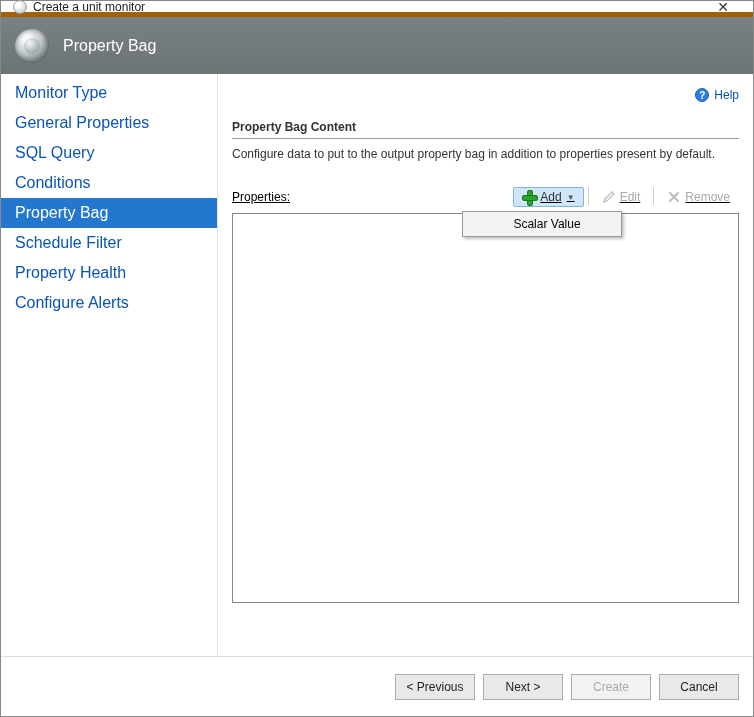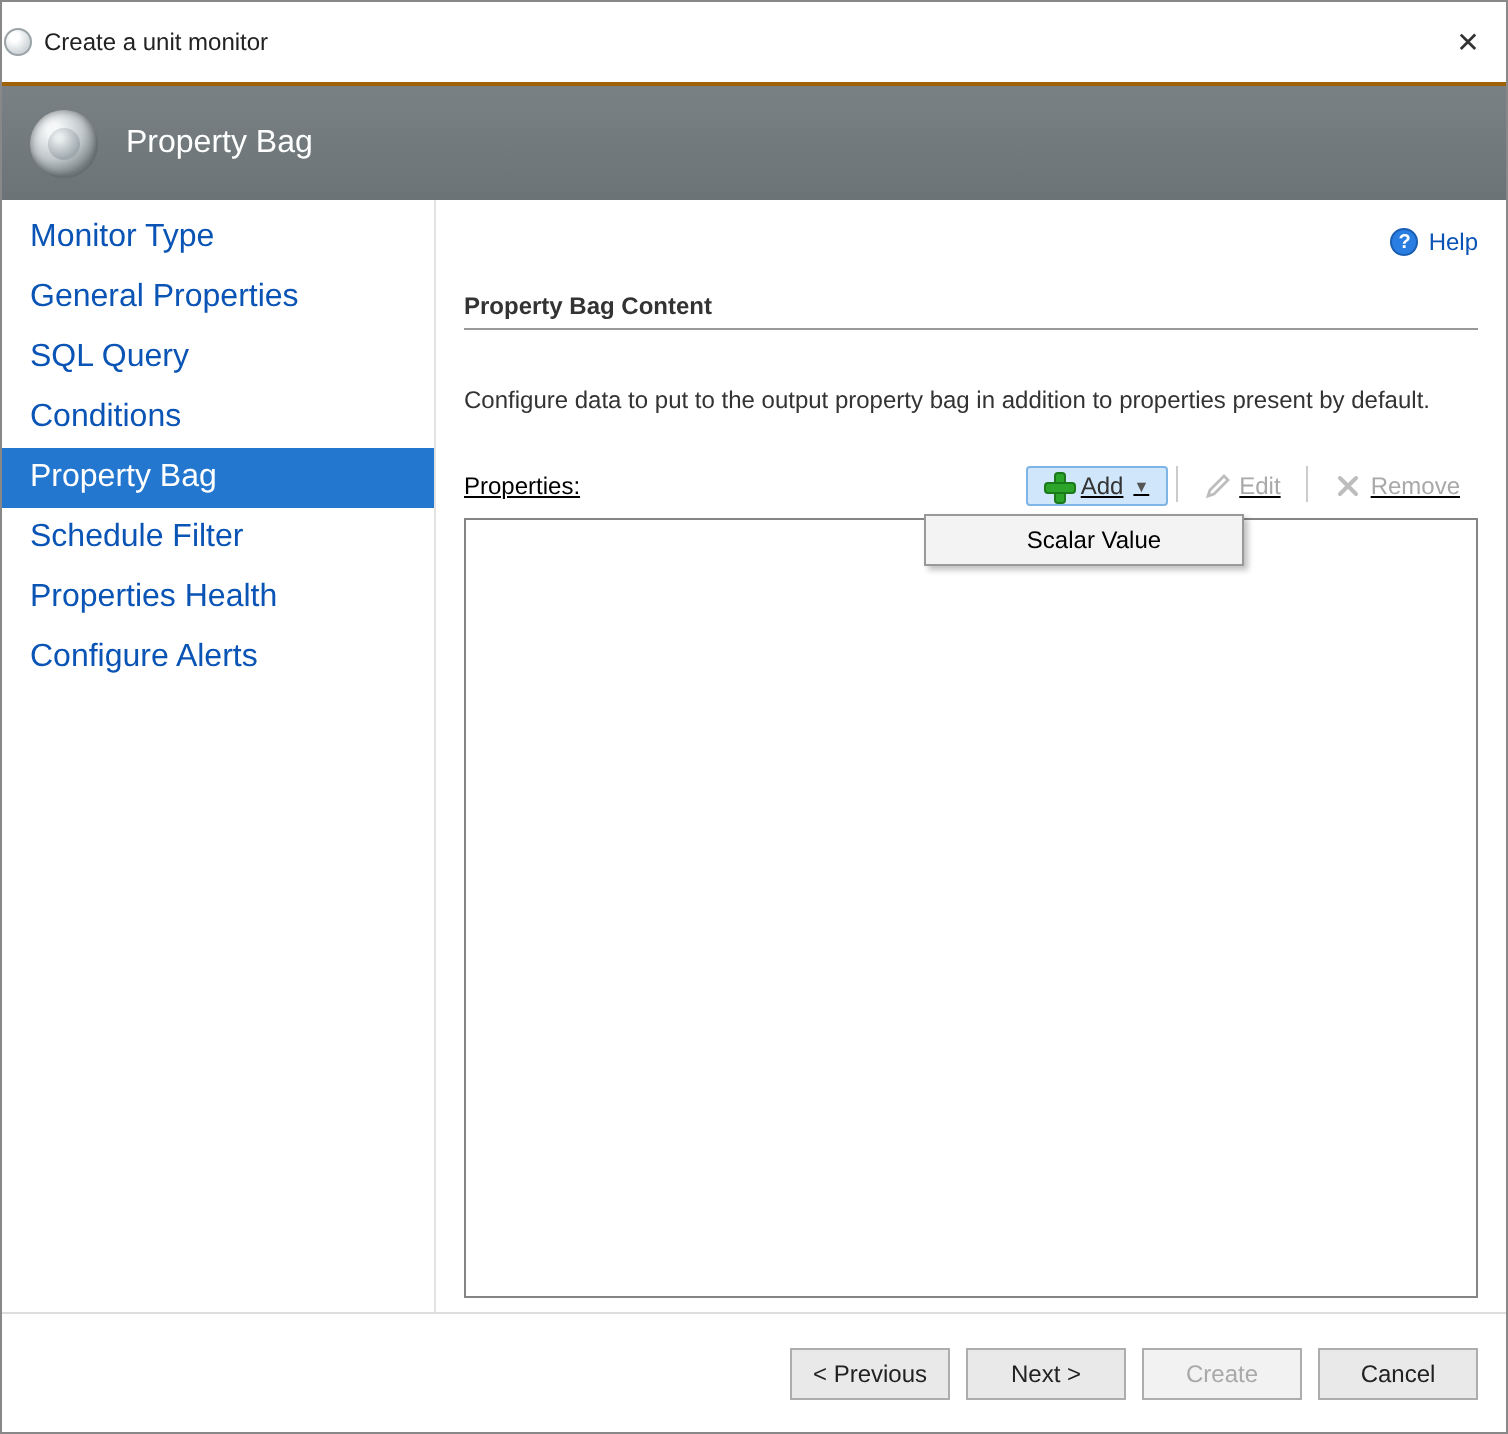--- a/index.html
+++ b/index.html
@@ -1,33 +1,33 @@
 <!DOCTYPE html>
 <html><head>
 <meta charset="utf-8">
 <style>
   * { box-sizing: border-box; }
   html, body { margin:0; padding:0; font-family: "Segoe UI", Tahoma, sans-serif; font-size:12px; }
   .window { width:754px; height:717px; border:1px solid #888; display:flex; flex-direction:column; background:#fff; }
-  .titlebar { height:42px; display:flex; align-items:center; padding:0 1px; border-bottom:2px solid #a16207; }
+  .titlebar { height:16px; display:flex; align-items:center; padding:0 12px; border-bottom:5px solid #a16207; }
   .titlebar .title { flex:1; margin-left:6px; font-size:12px; color:#222; }
   .titlebar .close { width:36px; height:28px; text-align:center; font-size:14px; color:#333; cursor:pointer; line-height:28px; }
   .header-banner { height:57px; background:linear-gradient(#798184,#6b7376); display:flex; align-items:center; padding-left:14px; color:#fff; }
   .header-banner .orb { width:34px; height:34px; border-radius:50%; background:radial-gradient(circle at 35% 30%, #f5f7f8 10%, #bfc6c9 45%, #7b8486 70%); box-shadow:inset 0 0 4px rgba(0,0,0,0.4); }
   .header-banner .orb-inner { position:relative; top:9px; left:9px; width:16px; height:16px; border-radius:50%; background:radial-gradient(circle at 35% 30%, #e9edee 10%, #9fa9ad 70%); }
   .header-banner .htitle { margin-left:14px; font-size:16px; font-weight:400; }
   .body { flex:1; display:flex; min-height:0; }
   .sidebar { width:217px; border-right:1px solid #e2e2e2; padding-top:4px; }
   .sidebar .item { padding:6px 14px; color:#0a54b5; cursor:pointer; font-size:16px; }
   .sidebar .item.selected { background:#2477ce; color:#fff; }
   .content { flex:1; position:relative; padding:14px 14px 0 14px; }
   .helpbar { position:absolute; top:14px; right:14px; display:flex; align-items:center; gap:5px; color:#0a54b5; cursor:pointer; }
   .help-icon { width:14px; height:14px; border-radius:50%; background:#2a7de1; color:#fff; font-size:10px; font-weight:bold; display:flex; align-items:center; justify-content:center; border:1px solid #1a5fb4; }
   .section-title { margin-top:32px; font-weight:bold; font-size:12px; color:#333; border-bottom:1px solid #999; padding-bottom:4px; }
-  .desc { margin-top:28px; color:#333; }
+  .desc { margin-top:8px; color:#333; }
   .props-area { margin-top:26px; position:relative; }
   .props-row { display:flex; align-items:center;text-decoration:underline; }
   .props-label { flex:0 0 auto; }
   .props-toolbar { margin-left:auto; display:flex; align-items:flex-start; gap:0;padding-left:33px; }
   .tbtn { display:flex; align-items:center; padding:2px 8px; gap:4px; cursor:pointer; color:#333; border:1px solid transparent; }
   .tbtn.add { background:#cfe6fb; border:1px solid #7fb4e6; border-radius:2px; }
   .tbtn.disabled { color:#a9a9a9; cursor:default; }
   .tbtn .chev { font-size:8px; color:#555; margin-left:1px; }
   .sep { width:1px; height:18px; background:#ccc; margin:0 4px; }
   .plus-icon { width:14px; height:14px; position:relative; }
@@ -63,21 +63,21 @@
 
   <div class="body">
 
     <div class="sidebar">
       <div class="item">Monitor Type</div>
       <div class="item">General Properties</div>
       <div class="item">SQL Query</div>
       <div class="item">Conditions</div>
       <div class="item selected">Property Bag</div>
       <div class="item">Schedule Filter</div>
-      <div class="item">Properties Health</div>
+      <div class="item">Property Health</div>
       <div class="item">Configure Alerts</div>
     </div>
 
     <div class="content">
       <div class="helpbar">
         <div class="help-icon">?</div>
         <span>Help</span>
       </div>
 
       <div class="section-title">Property Bag Content</div>

